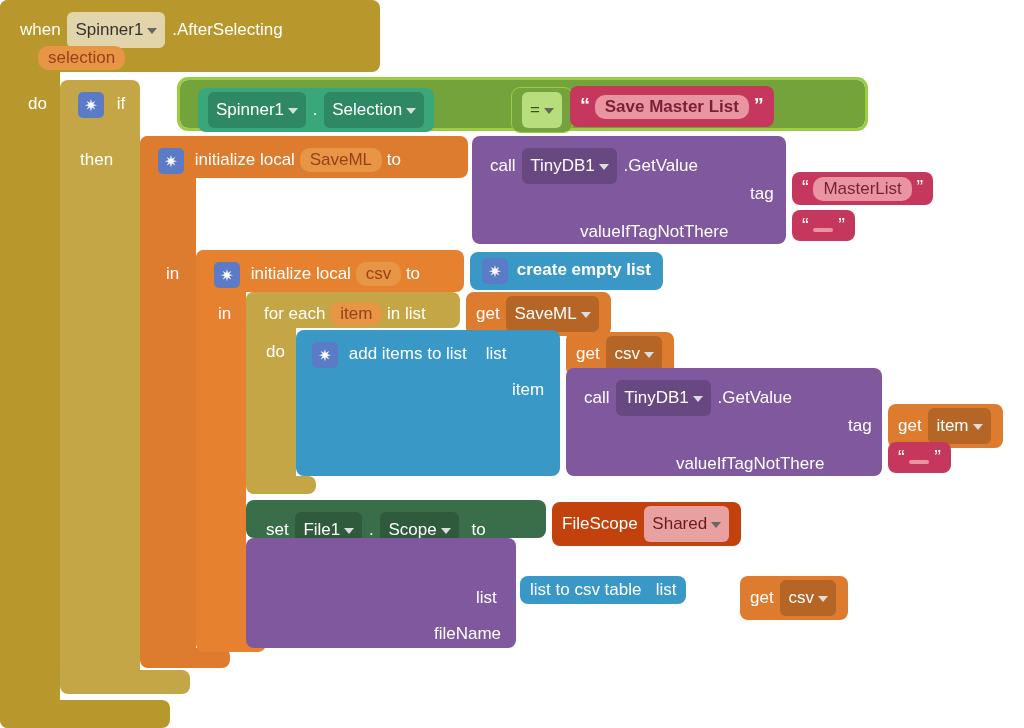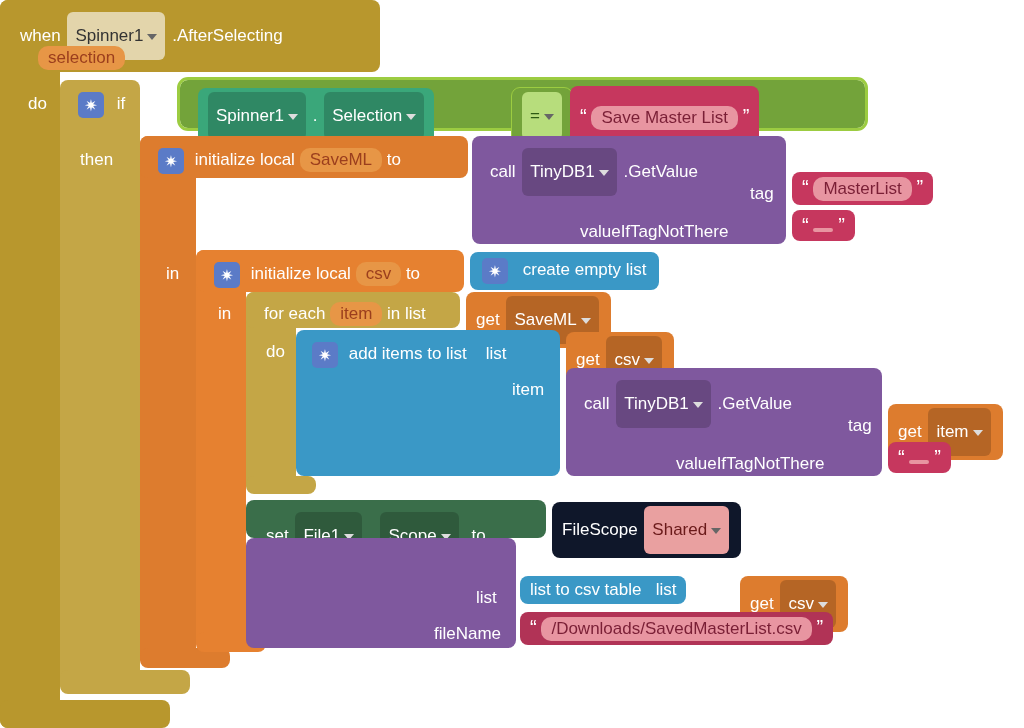--- a/index.html
+++ b/index.html
@@ -20,21 +20,21 @@
   border-radius: 8px;
   padding: 6px 10px;
   white-space: nowrap;
 }
 .label { color: #fff; }
 .dd {
   display: inline-block;
   background: rgba(255,255,255,0.6);
   color: #333;
   border-radius: 6px;
-  padding: 14px 8px;
+  padding: 8px 8px;
   margin: 0 2px;
 }
 .dd-dark { background: rgba(0,0,0,0.18); color:#fff; }
 .pill {
   display: inline-block;
   border-radius: 10px;
   padding: 2px 10px;
 }
 .triangle {
   display: inline-block;
@@ -63,21 +63,21 @@
 .c-olive { background: #73a33a; }
 .c-olive-border { outline:3px solid #9ccc41; border-radius:8px; }
 .c-teal { background: #3aa77a; }
 .c-magenta { background: #c6375e; }
 .c-magenta-dark { background: #b13356; }
 .c-pink-pill { background: #e895a1; color: #7a1f36; }
 .c-orange { background: #dd7c2e; }
 .c-purple { background: #7f589e; }
 .c-blue { background: #3a98c6; }
 .c-darkgreen { background: #3a6e4a; }
-.c-red { background: #0f172a; border-radius: 8px; }
+.c-red { background: #c2410c; border-radius: 8px; }
 </style>
 </head>
 <body>
 
 <div class="canvas">
 
   <div class="block c-mustard" style="left:0; top:0; width:380px; height:72px;"></div>
   <div class="block c-mustard" style="left:0; top:0; width:60px; height:728px; border-radius:8px 0 0 8px;"></div>
   <div class="block c-mustard" style="left:0; top:700px; width:170px; height:28px;"></div>
 
@@ -106,21 +106,21 @@
   <div class="block c-teal" style="left:198px; top:88px; padding:4px 8px;">
     <span class="dd dd-dark"><span>Spinner1</span><span class="triangle" style="border-top-color:#ddd;"></span></span>
     <span class="label">.</span>
     <span class="dd dd-dark"><span>Selection</span><span class="triangle" style="border-top-color:#ddd;"></span></span>
   </div>
 
   <div class="block c-olive" style="left:512px; top:88px; padding:4px 8px; outline:1px solid #9ccc41;">
     <span class="dd" style="background:#b7dd7c;color:#2d5a14;"><span>=</span><span class="triangle"></span></span>
   </div>
 
-  <div class="block c-magenta" style="left:570px; top:86px; padding:19px 10px;">
+  <div class="block c-magenta" style="left:570px; top:86px; padding:8px 10px;font-weight:bold;">
     <span class="quote">“</span>
     <span class="pill c-pink-pill">Save Master List</span>
     <span class="quote">”</span>
   </div>
 
   <div class="block" style="left:70px; top:144px;">
     <span class="label">then</span>
   </div>
 
   <div class="block c-orange" style="left:140px; top:136px; width:56px; height:530px; border-radius:8px;"></div>
@@ -166,21 +166,21 @@
   <div class="block c-orange" style="left:196px; top:632px; width:70px; height:20px; filter:brightness(1.04);"></div>
 
   <div class="block" style="left:204px; top:256px;">
     <span class="gear">✷</span>
     <span class="label" style="margin-left:6px;">initialize local</span>
     <span class="pill c-orange-param">csv</span>
     <span class="label">to</span>
   </div>
   <div class="block c-blue" style="left:470px; top:252px; padding:6px 12px;">
     <span class="gear">✷</span>
-    <span class="label" style="margin-left:10px;">create empty list</span>
+    <span class="label" style="margin-left:4px;font-weight:bold;">create empty list</span>
   </div>
 
   <div class="block" style="left:208px; top:298px;">
     <span class="label">in</span>
   </div>
 
   <div class="block c-mustard-inner" style="left:246px; top:292px; width:50px; height:200px; border-radius:8px;"></div>
   <div class="block c-mustard-inner" style="left:246px; top:292px; width:214px; height:36px;"></div>
   <div class="block c-mustard-inner" style="left:246px; top:476px; width:70px; height:18px;"></div>
 
@@ -256,19 +256,14 @@
     &nbsp;
     <span class="label">list</span>
   </div>
   <div class="block c-orange" style="left:740px; top:576px; padding:4px 10px;">
     <span class="label">get</span>
     <span class="dd dd-dark"><span>csv</span><span class="triangle" style="border-top-color:#ddd;"></span></span>
   </div>
   <div class="block" style="left:424px; top:618px;">
     <span class="label">fileName</span>
   </div>
-  <div class="block c-magenta-dark" style="left:520px; top:612px; padding:4px 10px;">
-    <span class="quote">“</span>
-    <span class="pill c-pink-pill">/Downloads/SavedMasterList.csv</span>
-    <span class="quote">”</span>
-  </div>
 
 </div>
 
 </body></html>

